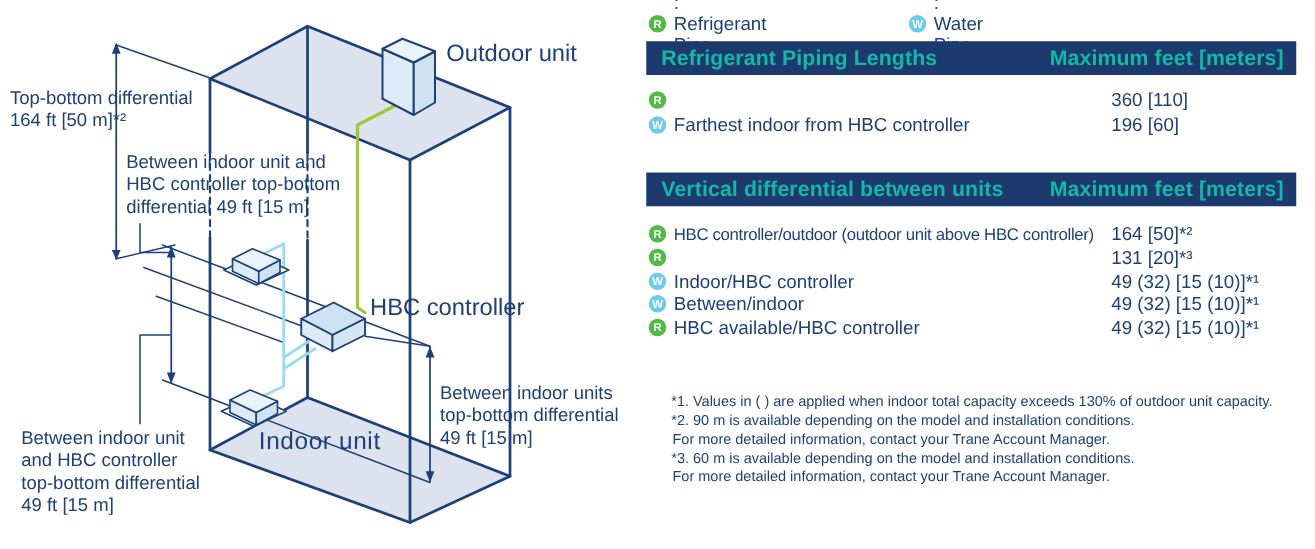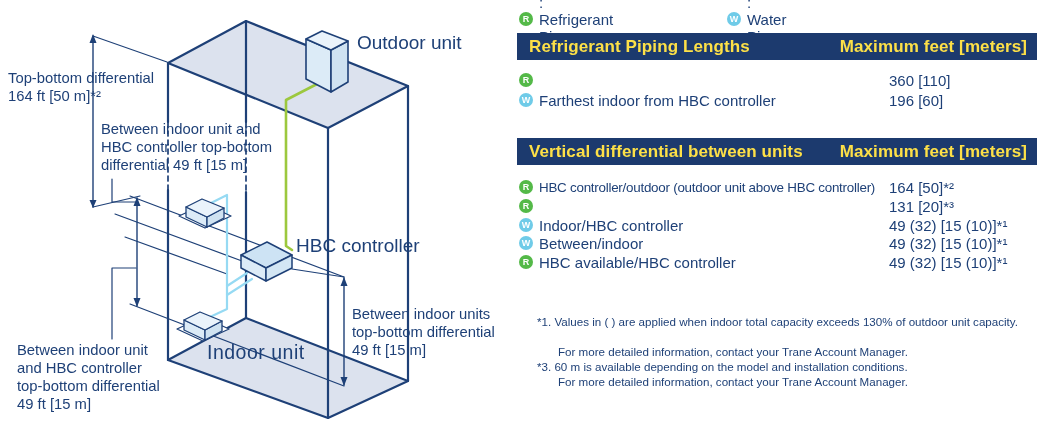--- a/index.html
+++ b/index.html
@@ -12,34 +12,34 @@
   .legend{position:absolute;top:10px;left:0;height:18px;}
   .legend .item{position:absolute;top:0;display:flex;align-items:center;height:18px;}
   .legend .item.ref{left:2px;}
   .legend .item.wat{left:210px;}
   .cicon{display:inline-flex;align-items:center;justify-content:center;
     width:14px;height:14px;border-radius:50%;color:#fff;font-size:9px;font-weight:bold;
     margin-right:6px;flex:0 0 14px;line-height:14px;}
   .cicon.r{background:#54b948;}
   .cicon.w{background:#6fcbe8;}
   .legend .ltext{font-size:15px;font-weight:500;}
-  .bar{position:absolute;left:0;width:520px;height:27px;background:#1c3a6e;color:#fde047;
+  .bar{position:absolute;left:0;width:520px;height:27px;background:#1c3a6e;color:#14b8a6;
     display:flex;align-items:center;justify-content:space-between;
     padding:0 10px 0 12px;box-sizing:border-box;}
   .bar .btitle,.bar .bmax{font-size:17px;font-weight:bold;letter-spacing:0.1px;}
   .bar1{top:33px;}
   .bar2{top:138px;}
   .trow{position:absolute;left:2px;height:18px;display:flex;align-items:center;width:520px;}
   .trow .rlabel{font-size:15px;font-weight:500;white-space:nowrap;}
   .trow.condensed .rlabel{font-size:13.4px;letter-spacing:-0.25px;}
   .trow .rval{position:absolute;left:370px;font-size:15px;font-weight:500;white-space:nowrap;}
   .t1r0{top:71px;} .t1r1{top:91px;}
   .t2r0{top:178px;} .t2r1{top:197px;} .t2r2{top:216px;} .t2r3{top:234px;} .t2r4{top:253px;}
   .fnote{position:absolute;left:20px;font-size:11.6px;font-weight:500;white-space:nowrap;}
-  .fnote.indent{left:21px;margin-left:20px;}
+  .fnote.indent{left:21px;}
   .fn0{top:315px;} .fn1{top:330px;} .fn2{top:345px;} .fn3{top:360px;} .fn4{top:375px;}
 </style>
 </head>
 <body>
 
 <div id="wrap">
 
   
   <svg width="517" height="439" viewBox="0 0 517 439">
     <g stroke="#1e4077" fill="none" stroke-linejoin="round" stroke-linecap="round">
@@ -198,18 +198,19 @@
       <span class="rlabel">Between/indoor</span>
       <span class="rval">49 (32) [15 (10)]*¹</span>
     </div>
     <div class="trow t2r4">
       <span class="cicon r">R</span>
       <span class="rlabel">HBC available/HBC controller</span>
       <span class="rval">49 (32) [15 (10)]*¹</span>
     </div>
 
     <div class="fnote fn0">*1. Values in ( ) are applied when indoor total capacity exceeds 130% of outdoor unit capacity.</div>
+    <div class="fnote fn1">*2. 90 m is available depending on the model and installation conditions.</div>
     <div class="fnote fn2 indent">For more detailed information, contact your Trane Account Manager.</div>
     <div class="fnote fn3">*3. 60 m is available depending on the model and installation conditions.</div>
     <div class="fnote fn4 indent">For more detailed information, contact your Trane Account Manager.</div>
   </div>
 
 </div>
 
 </body></html>

